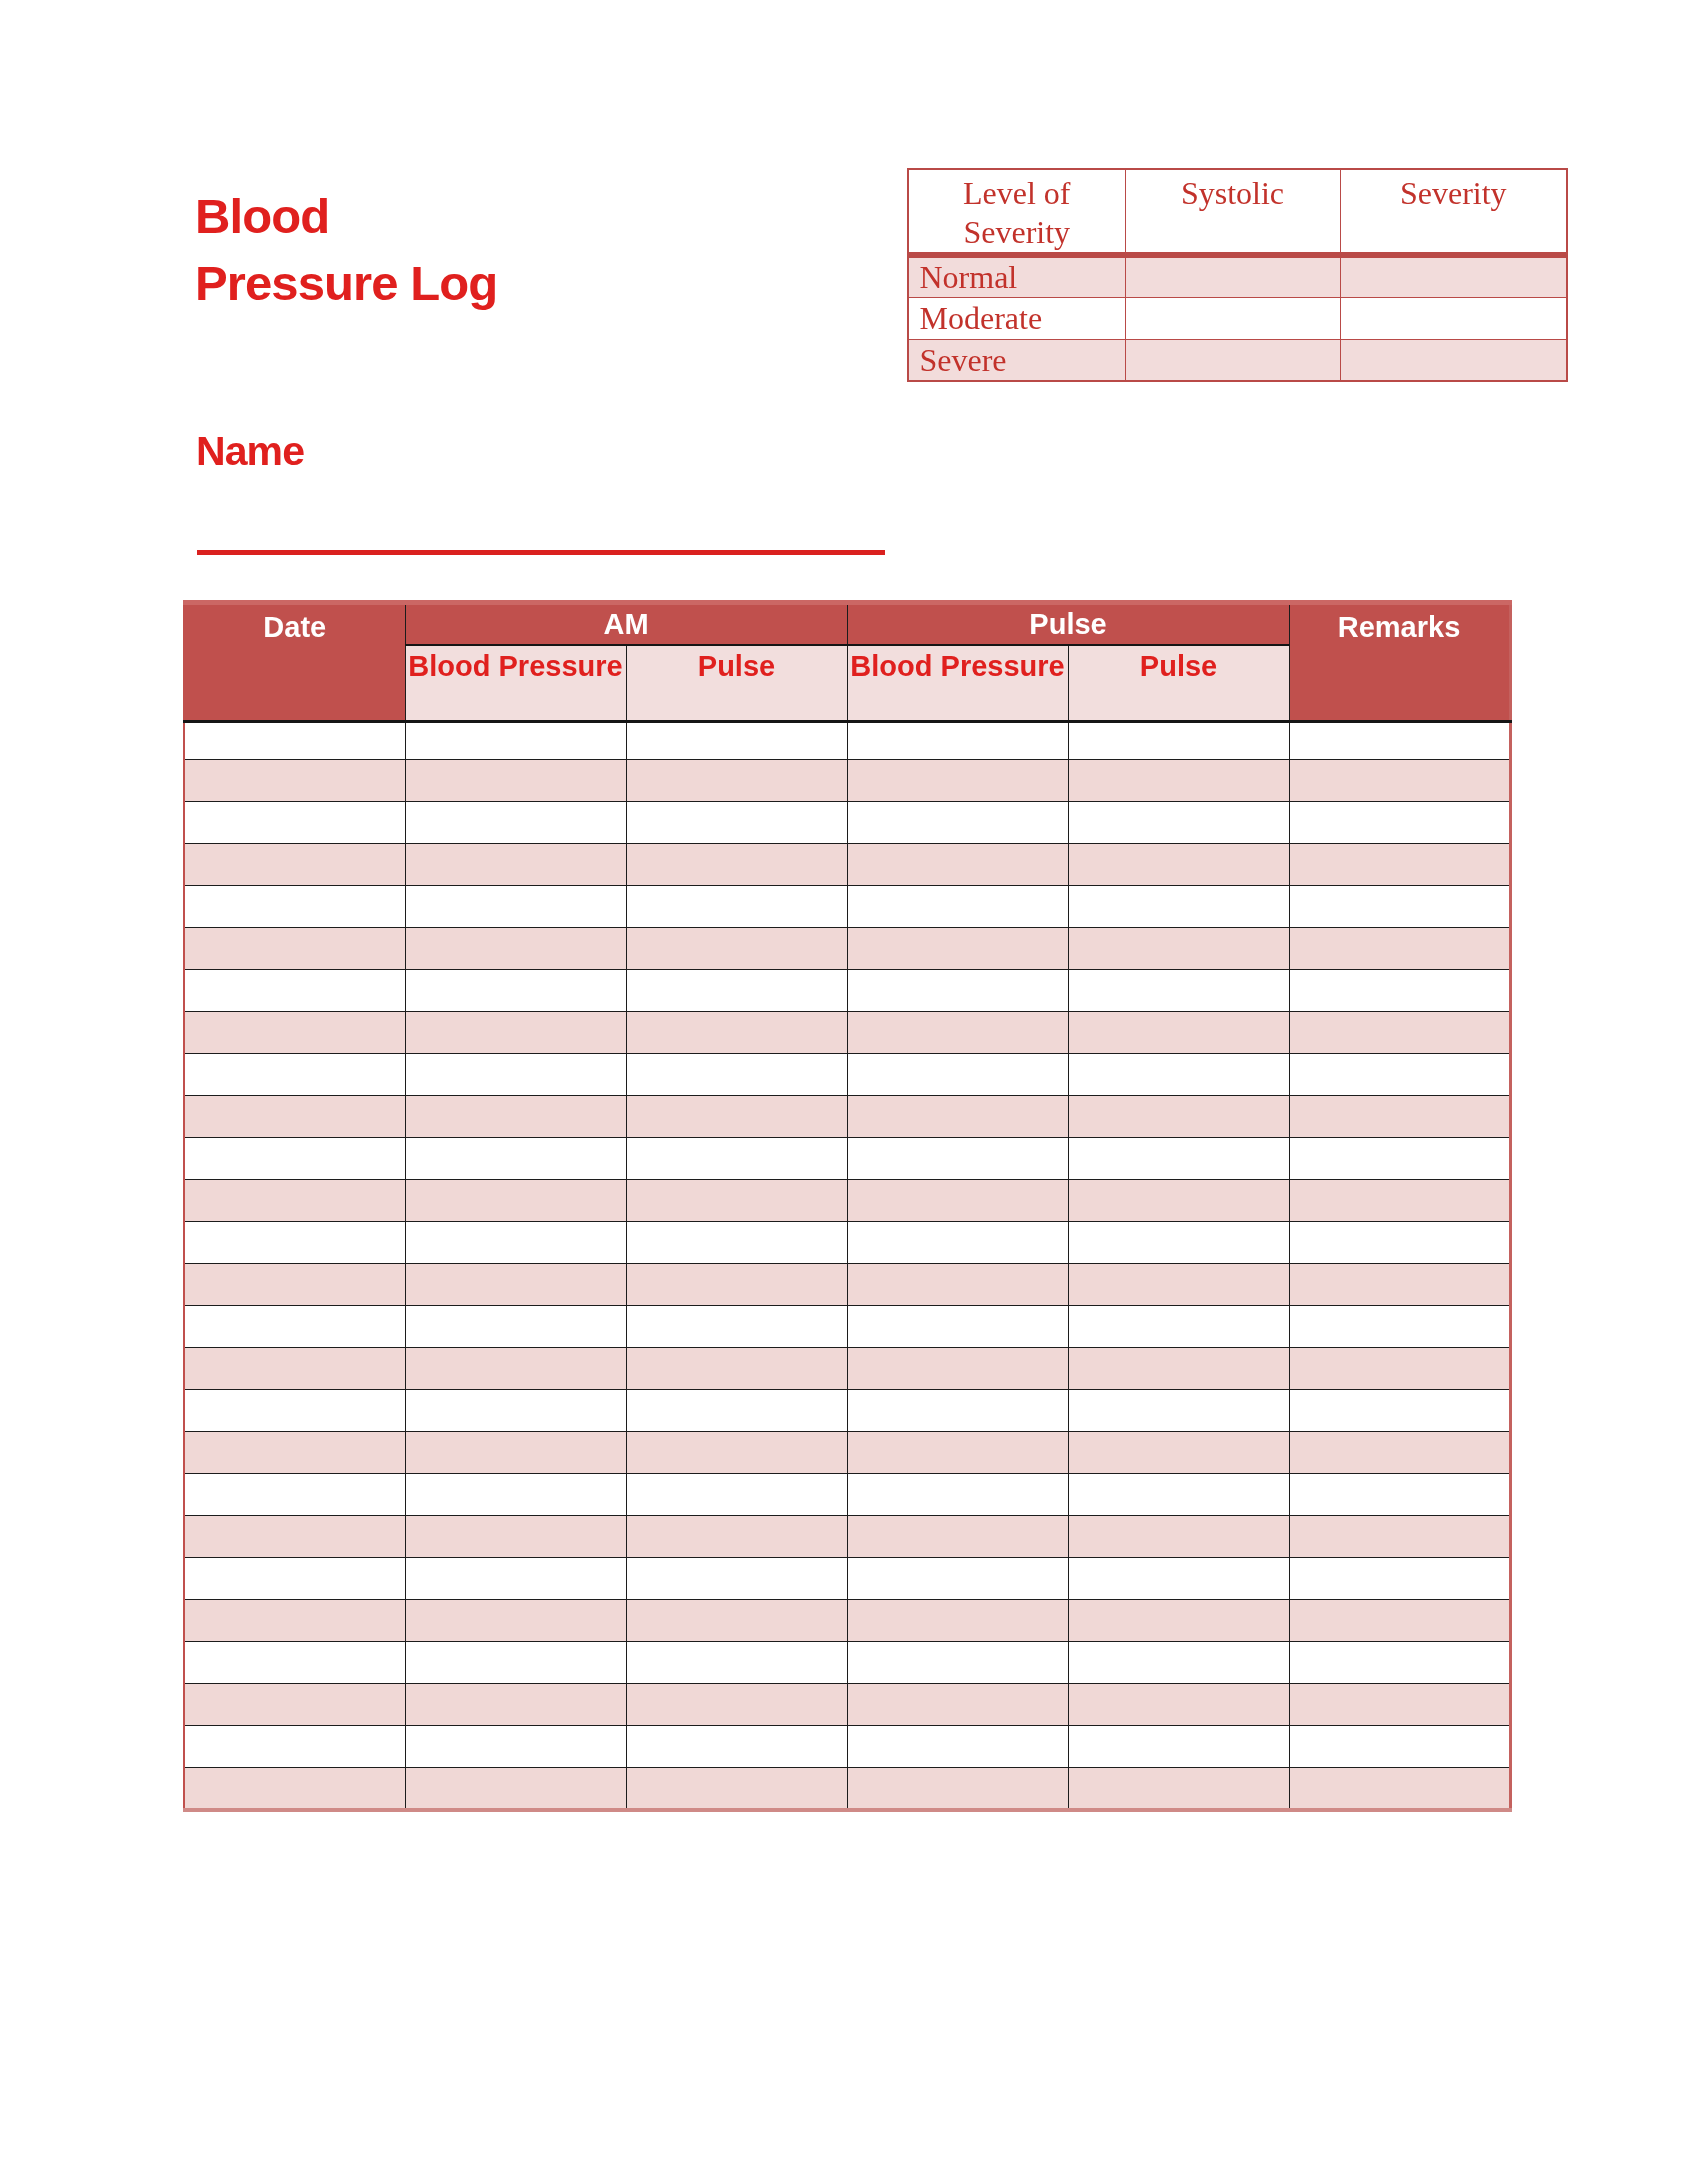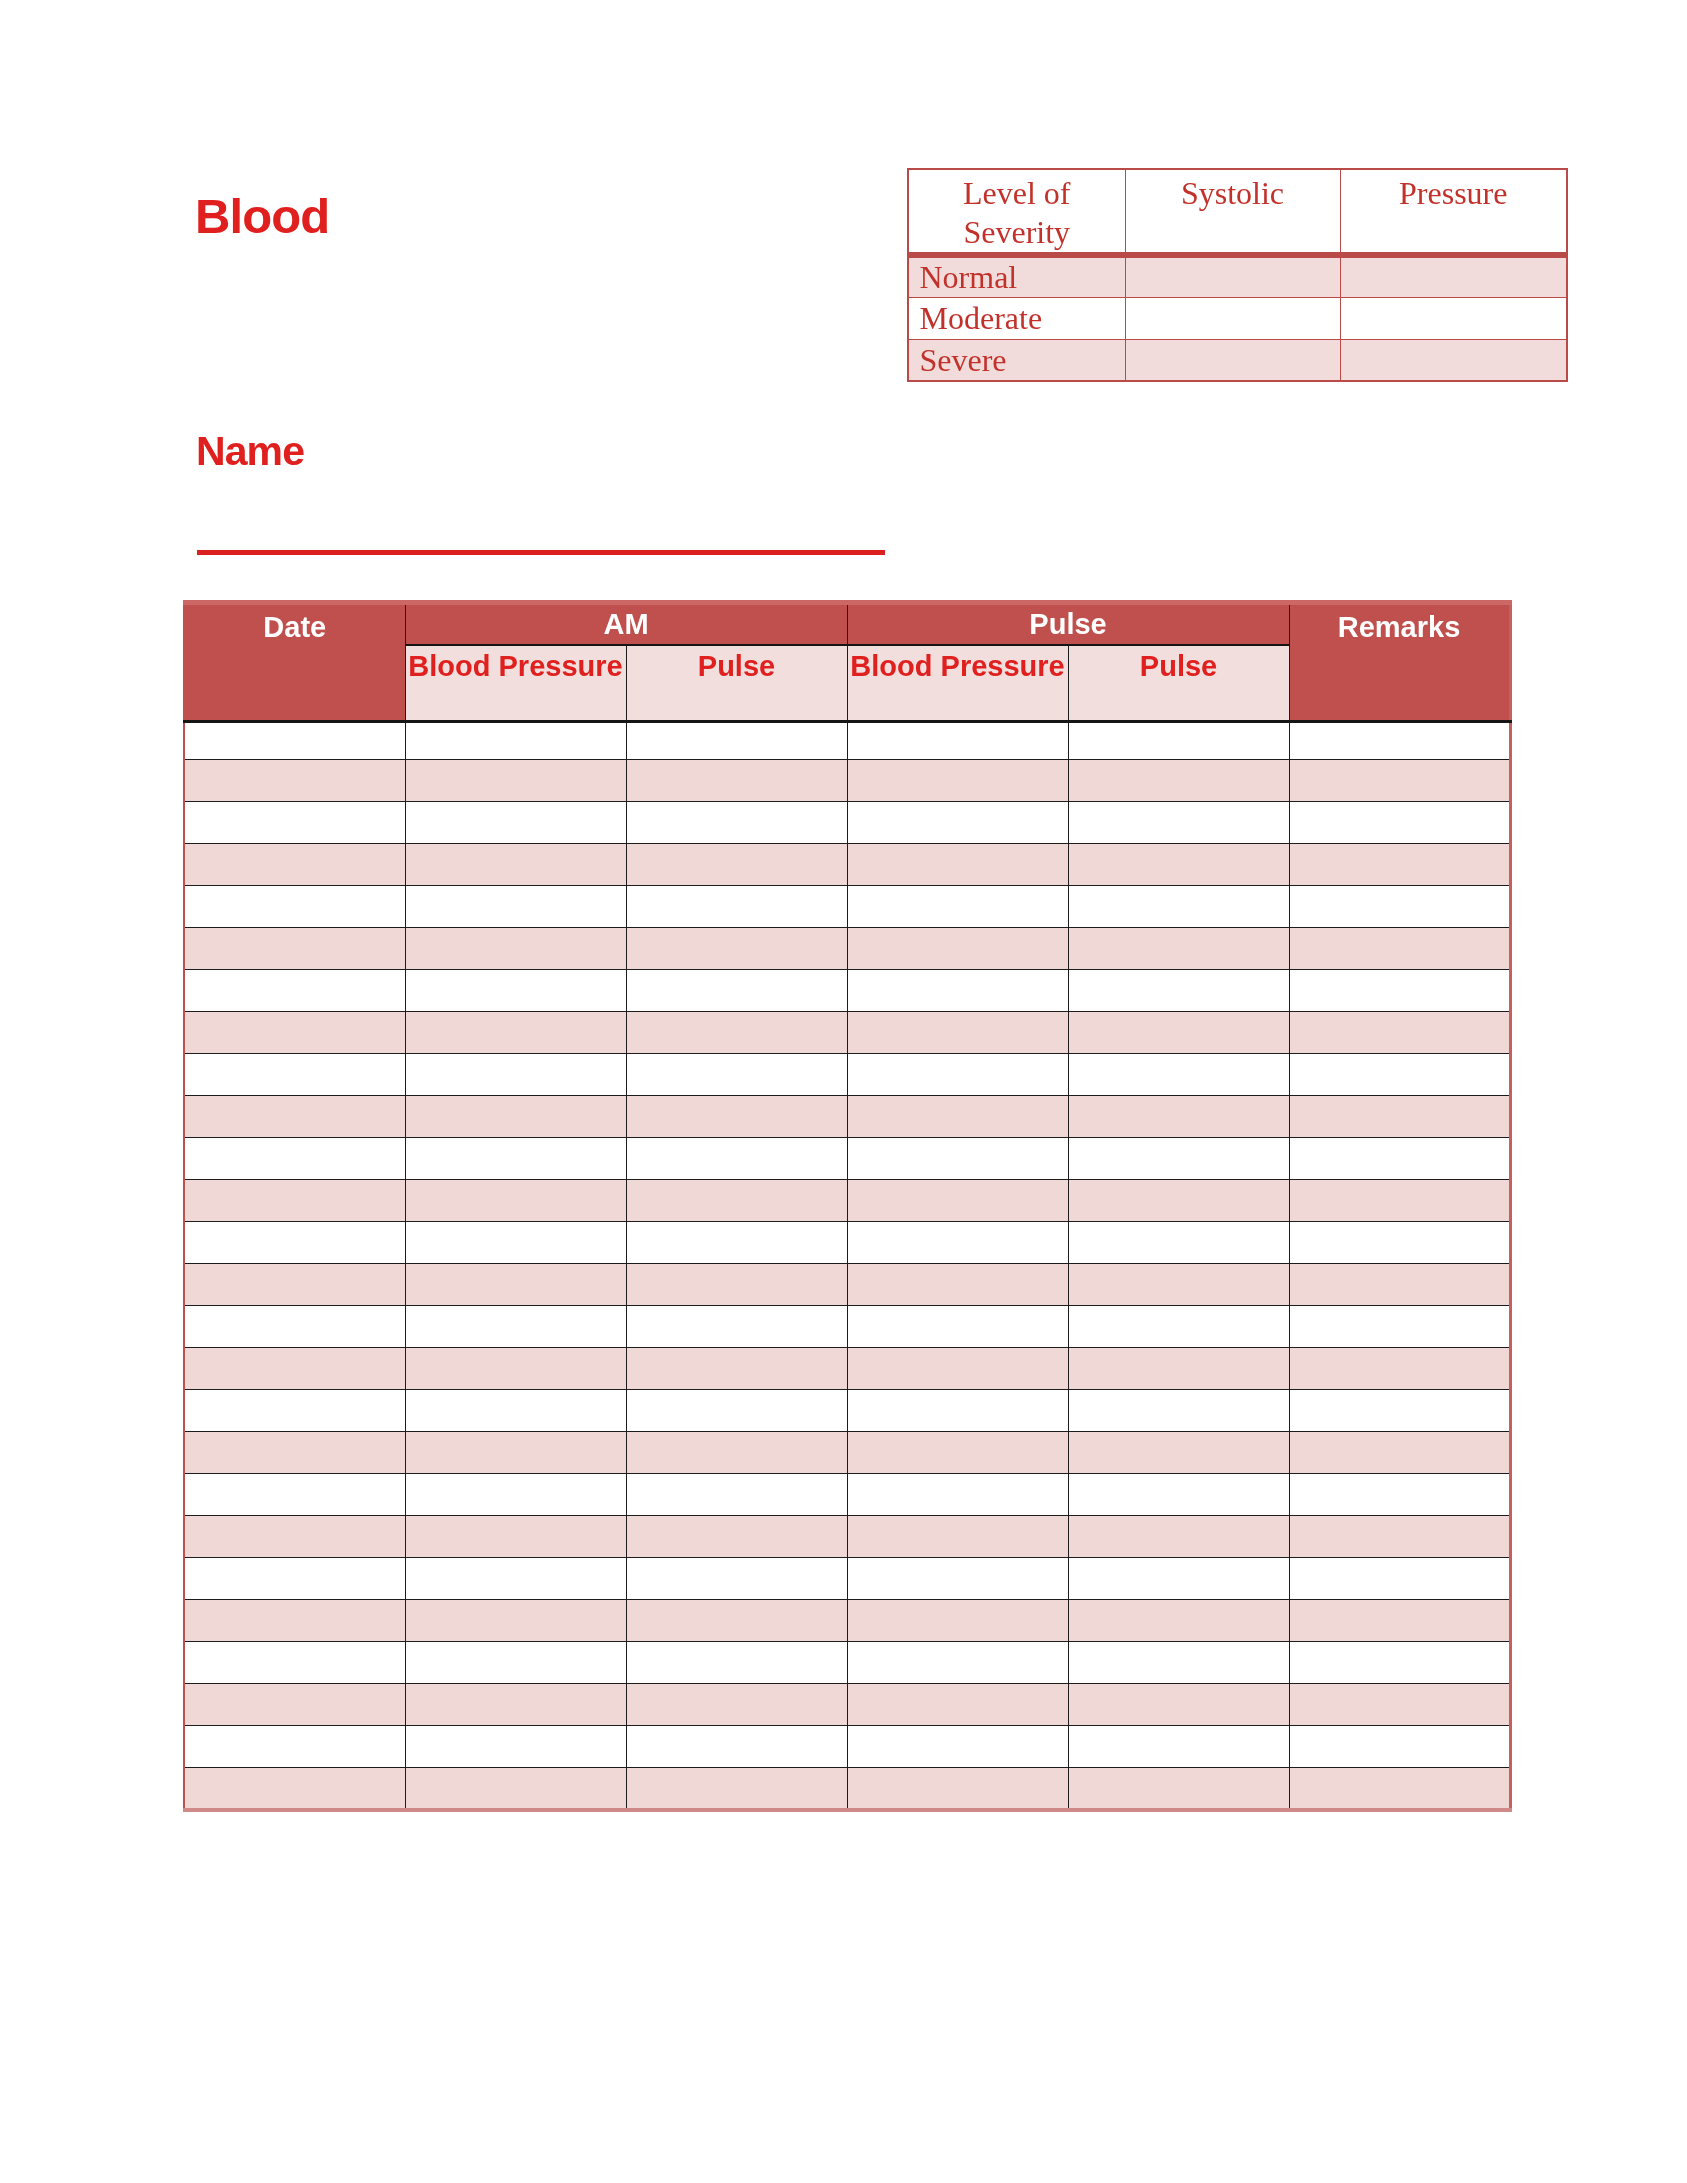--- a/index.html
+++ b/index.html
@@ -128,33 +128,34 @@
   .log-table tbody tr:nth-child(even) td { background: #f0d8d6; }
   .log-table tbody tr:first-child td { border-top: 3.5px solid #151515; }
 </style>
 </head>
 <body>
 
 <div id="page">
 
   <div class="doc-title">
     <div>Blood</div>
+    <div>Pressure Log</div>
   </div>
 
   <table class="severity-table">
     <colgroup>
         <col style="width:217px">
         <col style="width:215px">
         <col style="width:227px">
       </colgroup>
     <thead>
       <tr>
         <th>Level of Severity</th>
         <th>Systolic</th>
-        <th>Pressure</th>
+        <th>Severity</th>
       </tr>
     </thead>
     <tbody>
       <tr>
         <td>Normal</td>
         <td></td>
         <td></td>
       </tr>
       <tr>
         <td>Moderate</td>

